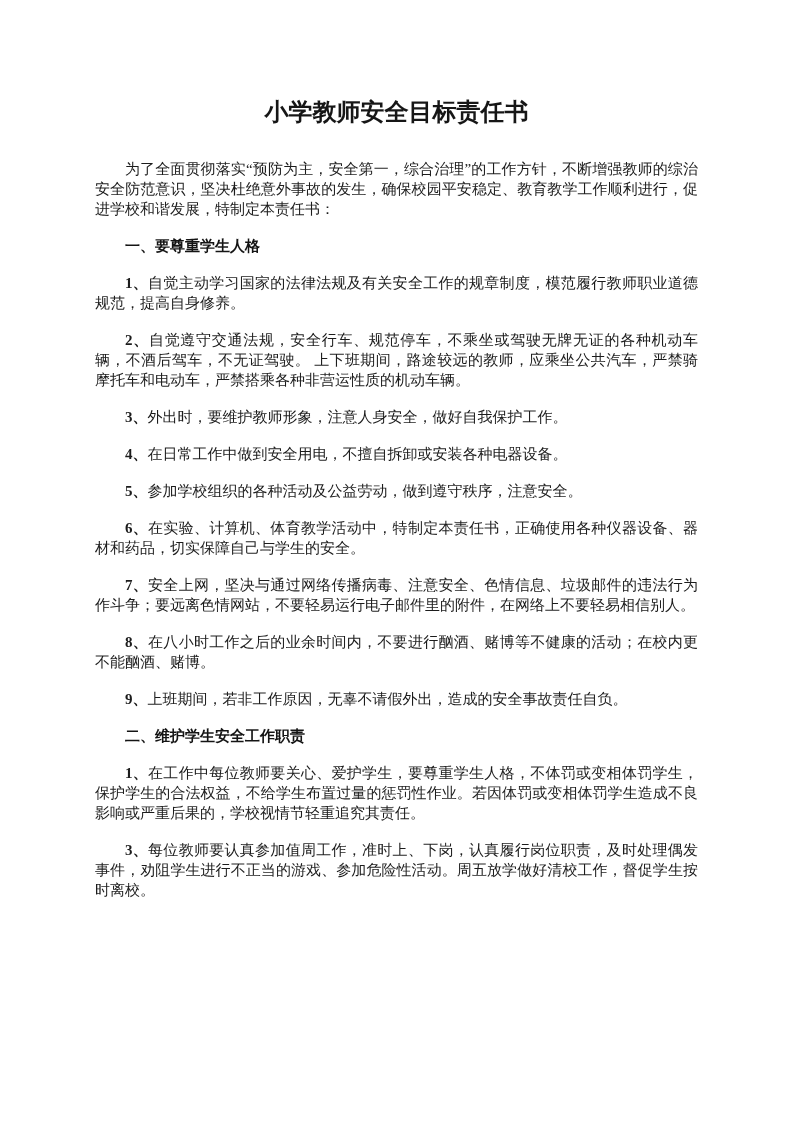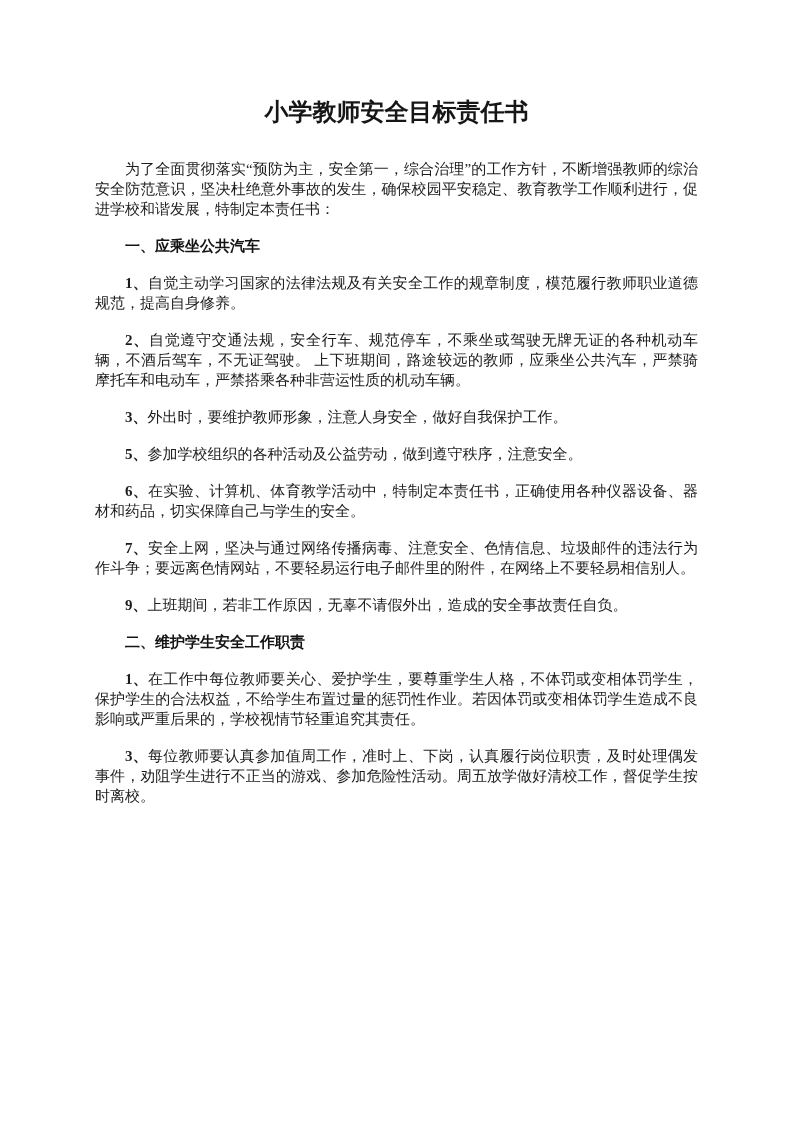--- a/index.html
+++ b/index.html
@@ -44,25 +44,27 @@
     font-weight: bold;
   }
 </style>
 </head>
 <body>
 
 <div class="page">
   <h1 class="doc-title">小学教师安全目标责任书</h1>
   <div class="doc-body">
       <p class="intro"><span>为了全面贯彻落实“预防为主，安全第一，综合治理”的工作方针，不断增强教师的综治安全防范意识，坚决杜绝意外事故的发生，确保校园平安稳定、教育教学工作顺利进行，促进学校和谐发展，特制定本责任书：</span></p>
-      <p class="heading"><span>一、应乘坐公共汽车</span></p>
+      <p class="heading"><span>一、要尊重学生人格</span></p>
       <p class="item"><span class="num">1、</span><span>自觉主动学习国家的法律法规及有关安全工作的规章制度，模范履行教师职业道德规范，提高自身修养。</span></p>
       <p class="item"><span class="num">2、</span><span>自觉遵守交通法规，安全行车、规范停车，不乘坐或驾驶无牌无证的各种机动车辆，不酒后驾车，不无证驾驶。 上下班期间，路途较远的教师，应乘坐公共汽车，严禁骑摩托车和电动车，严禁搭乘各种非营运性质的机动车辆。</span></p>
       <p class="item"><span class="num">3、</span><span>外出时，要维护教师形象，注意人身安全，做好自我保护工作。</span></p>
+      <p class="item"><span class="num">4、</span><span>在日常工作中做到安全用电，不擅自拆卸或安装各种电器设备。</span></p>
       <p class="item"><span class="num">5、</span><span>参加学校组织的各种活动及公益劳动，做到遵守秩序，注意安全。</span></p>
       <p class="item"><span class="num">6、</span><span>在实验、计算机、体育教学活动中，特制定本责任书，正确使用各种仪器设备、器材和药品，切实保障自己与学生的安全。</span></p>
       <p class="item"><span class="num">7、</span><span>安全上网，坚决与通过网络传播病毒、注意安全、色情信息、垃圾邮件的违法行为作斗争；要远离色情网站，不要轻易运行电子邮件里的附件，在网络上不要轻易相信别人。</span></p>
+      <p class="item"><span class="num">8、</span><span>在八小时工作之后的业余时间内，不要进行酗酒、赌博等不健康的活动；在校内更不能酗酒、赌博。</span></p>
       <p class="item"><span class="num">9、</span><span>上班期间，若非工作原因，无辜不请假外出，造成的安全事故责任自负。</span></p>
       <p class="heading"><span>二、维护学生安全工作职责</span></p>
       <p class="item"><span class="num">1、</span><span>在工作中每位教师要关心、爱护学生，要尊重学生人格，不体罚或变相体罚学生，保护学生的合法权益，不给学生布置过量的惩罚性作业。若因体罚或变相体罚学生造成不良影响或严重后果的，学校视情节轻重追究其责任。</span></p>
       <p class="item"><span class="num">3、</span><span>每位教师要认真参加值周工作，准时上、下岗，认真履行岗位职责，及时处理偶发事件，劝阻学生进行不正当的游戏、参加危险性活动。周五放学做好清校工作，督促学生按时离校。</span></p>
     </div>
 </div>
 
 </body></html>

